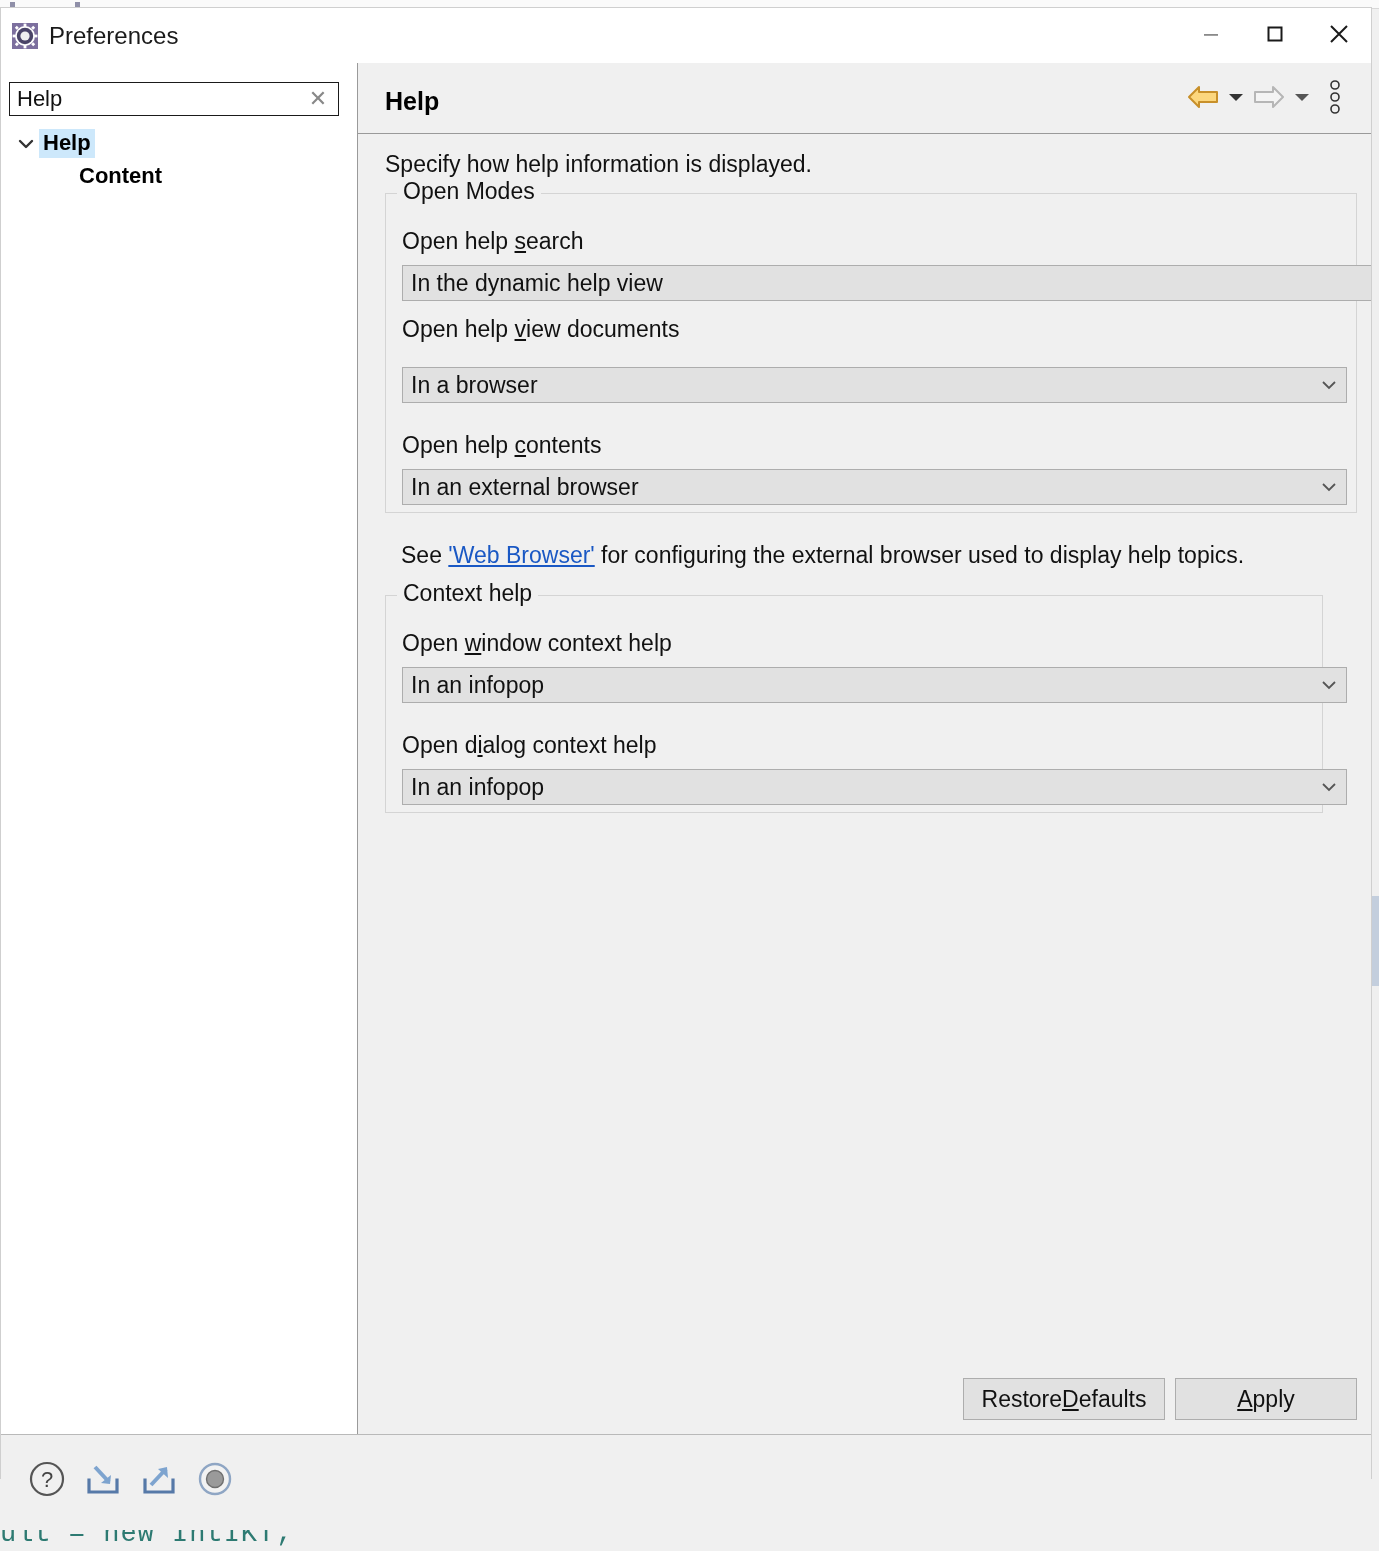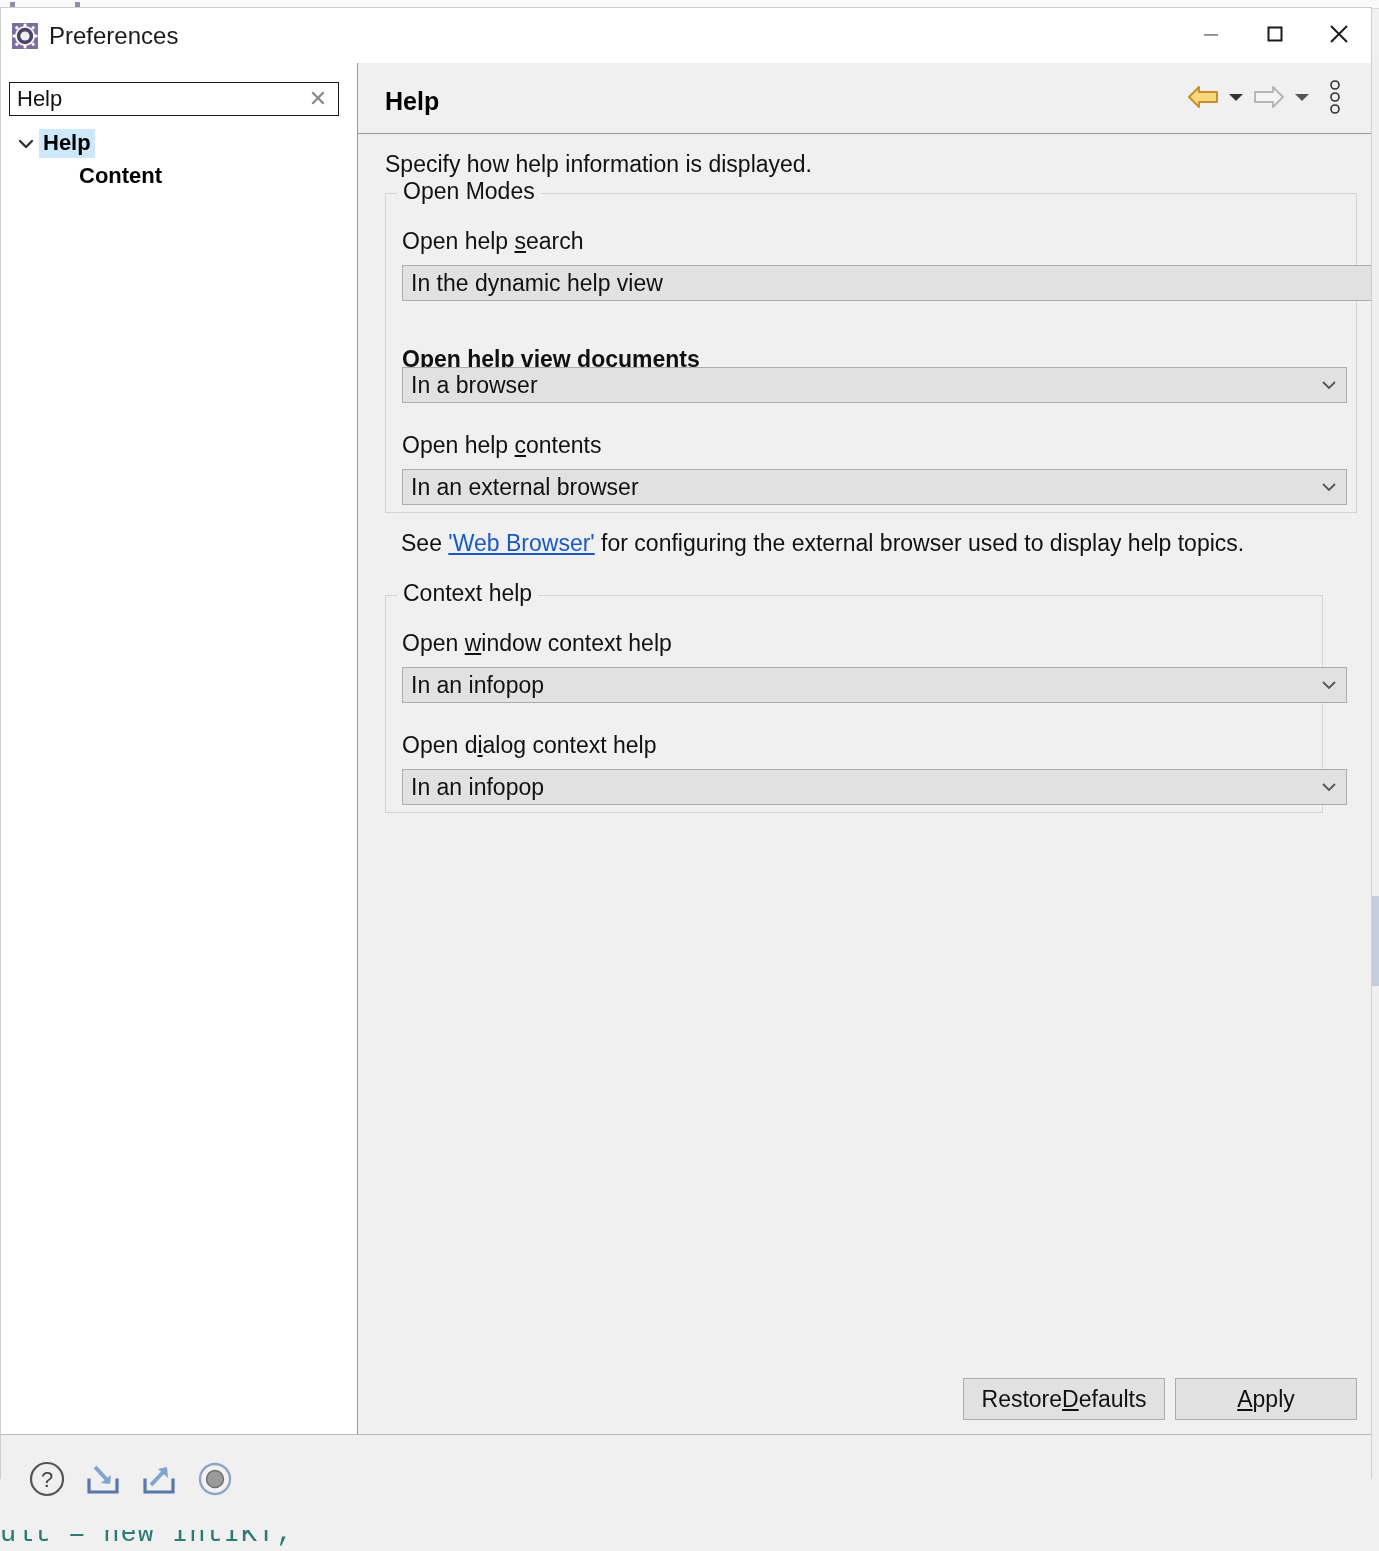--- a/index.html
+++ b/index.html
@@ -435,21 +435,21 @@
           </span>
           <div class="combo" style="left:16px; top:71px; width:1106px;">
             <span class="combo-text">In the dynamic help view</span>
             <span class="combo-arrow">
               <svg width="18" height="12" viewBox="0 0 18 12">
                   <path d="M3 3 L9 9 L15 3" stroke="#555" stroke-width="1.8" fill="none"></path>
                 </svg>
             </span>
           </div>
 
-          <span class="field-label" style="left:16px; top:152px;font-weight:bold;">
+          <span class="field-label" style="left:16px; top:122px;">
             <span>Open help </span><span class="mn">v</span><span>iew documents</span>
           </span>
           <div class="combo" style="left:16px; top:173px; width:945px;">
             <span class="combo-text">In a browser</span>
             <span class="combo-arrow">
               <svg width="18" height="12" viewBox="0 0 18 12">
                   <path d="M3 3 L9 9 L15 3" stroke="#555" stroke-width="1.8" fill="none"></path>
                 </svg>
             </span>
           </div>
@@ -460,21 +460,21 @@
           <div class="combo" style="left:16px; top:275px; width:945px;">
             <span class="combo-text">In an external browser</span>
             <span class="combo-arrow">
               <svg width="18" height="12" viewBox="0 0 18 12">
                   <path d="M3 3 L9 9 L15 3" stroke="#555" stroke-width="1.8" fill="none"></path>
                 </svg>
             </span>
           </div>
         </div>
 
-        <div id="browser-note" style="left:43px; top:396px;">
+        <div id="browser-note" style="left:43px; top:408px;">
           <span>See </span><span id="browser-link">'Web Browser'</span><span> for configuring the external browser used to display help topics.</span>
         </div>
 
         <div class="groupbox" style="left:27px; top:461px; width:938px; height:218px;">
           <span class="group-legend">Context help</span>
 
           <span class="field-label" style="left:16px; top:34px;">
             <span>Open </span><span class="mn">w</span><span>indow context help</span>
           </span>
           <div class="combo" style="left:16px; top:71px; width:945px;">

